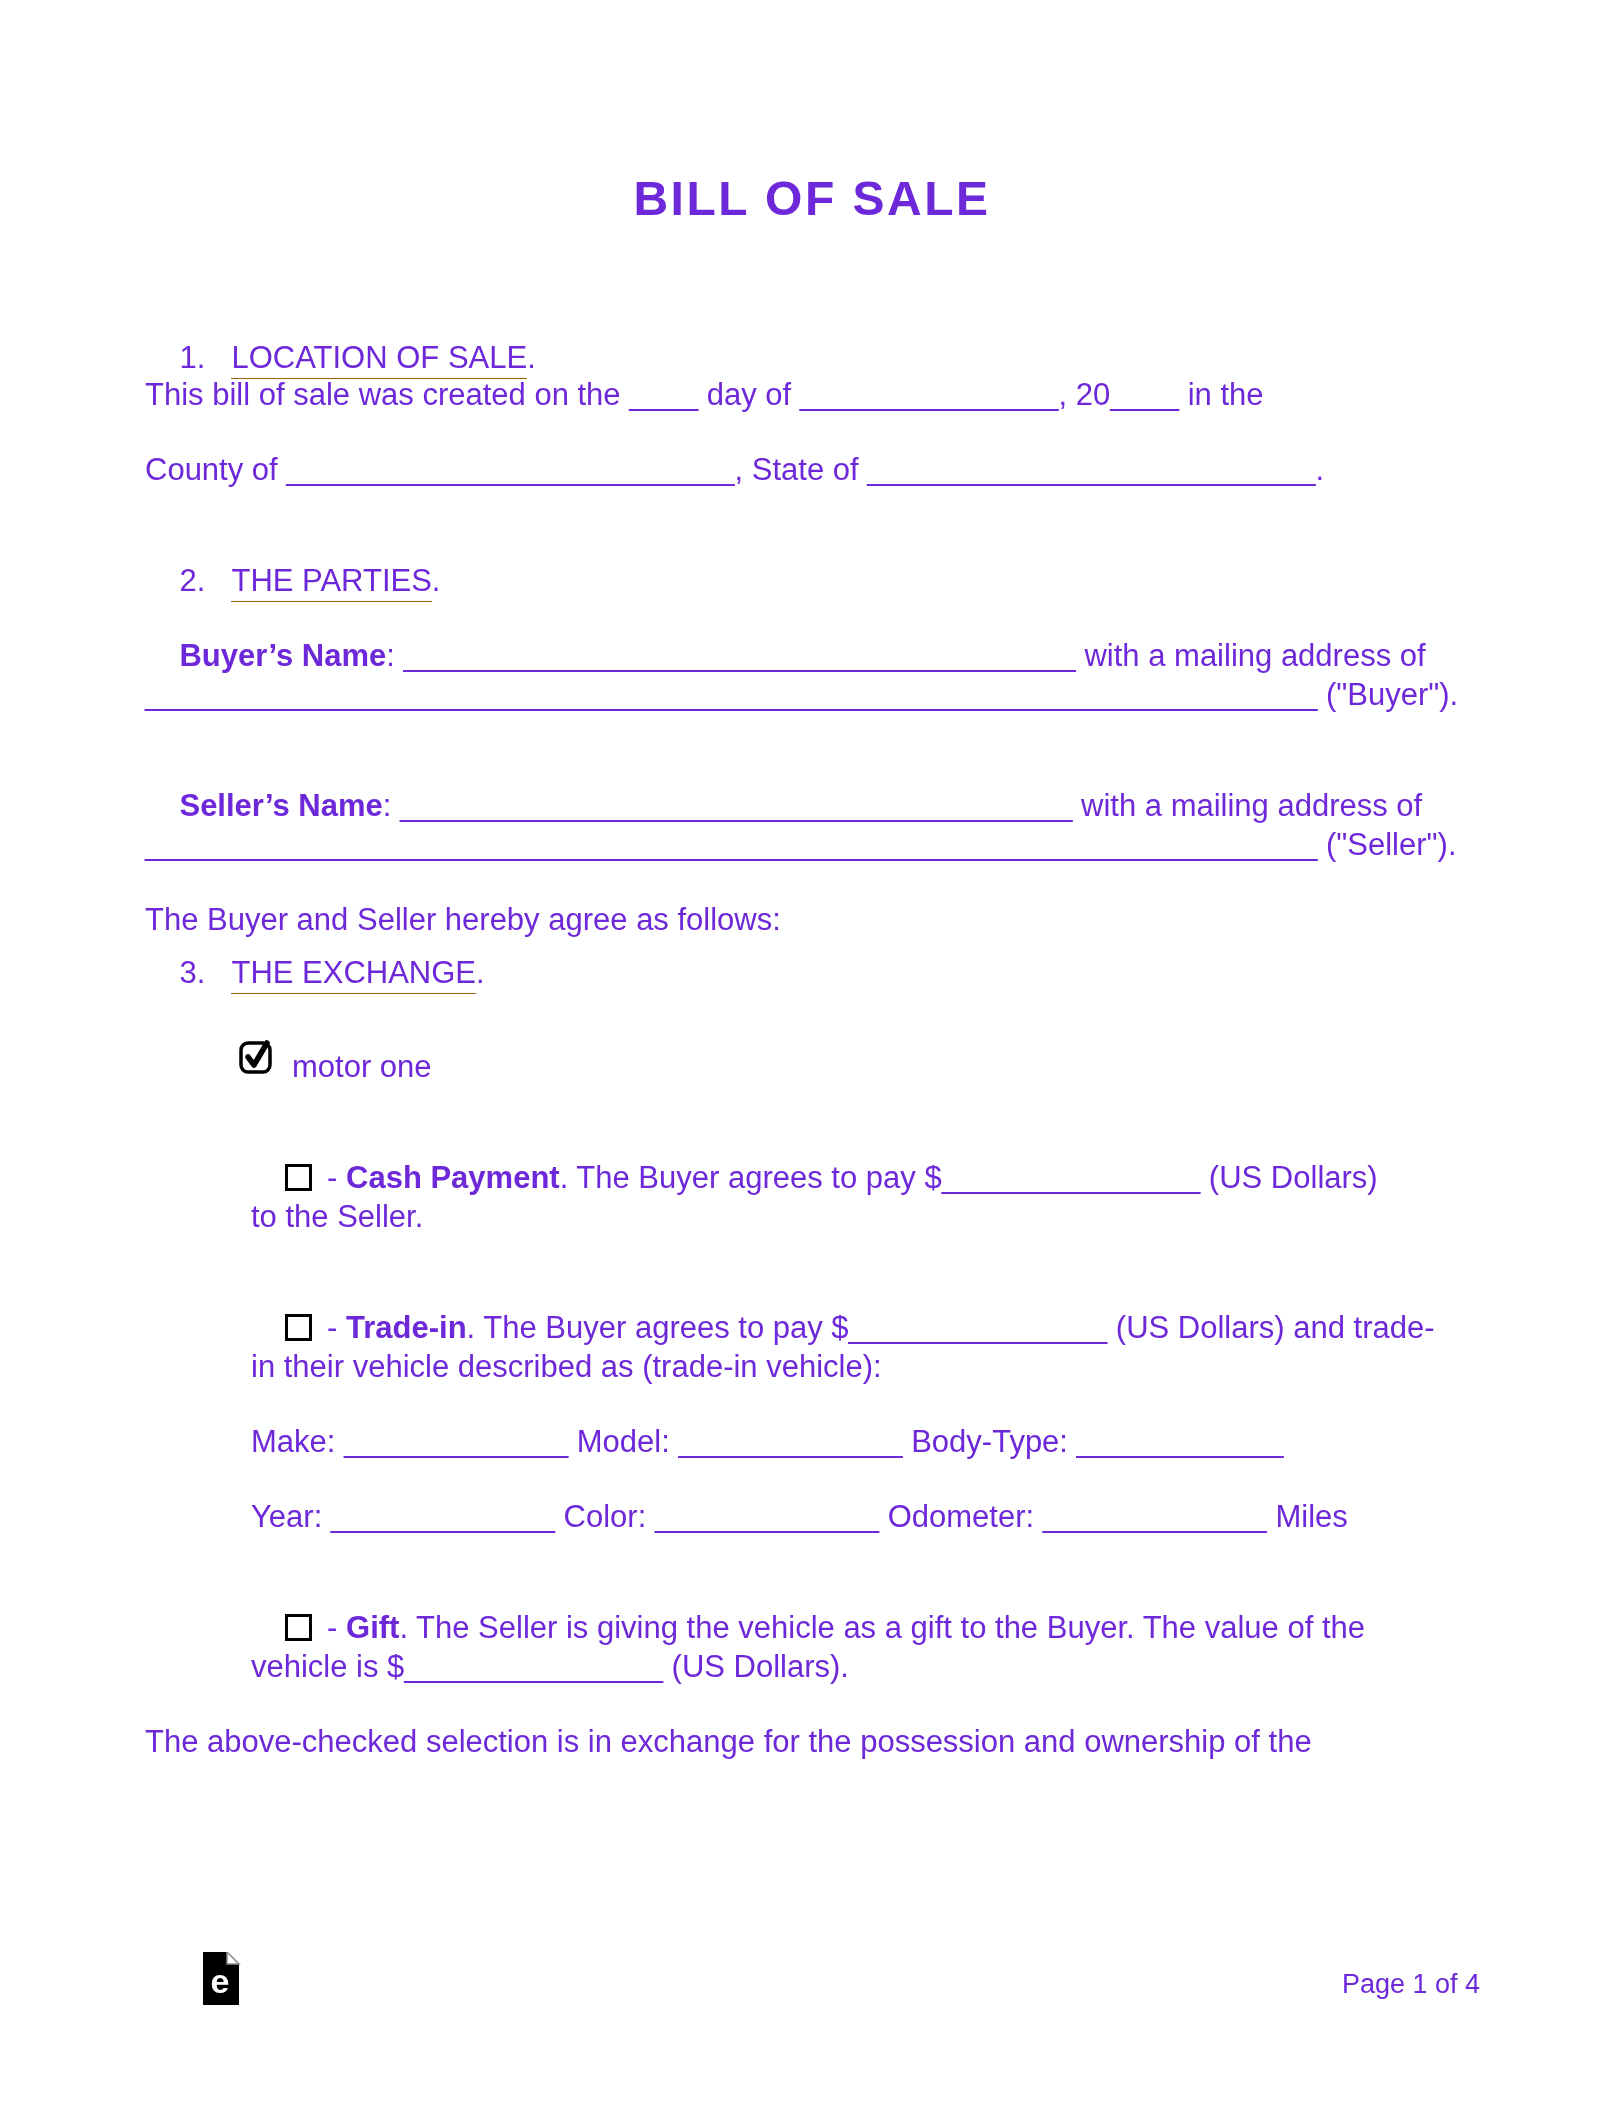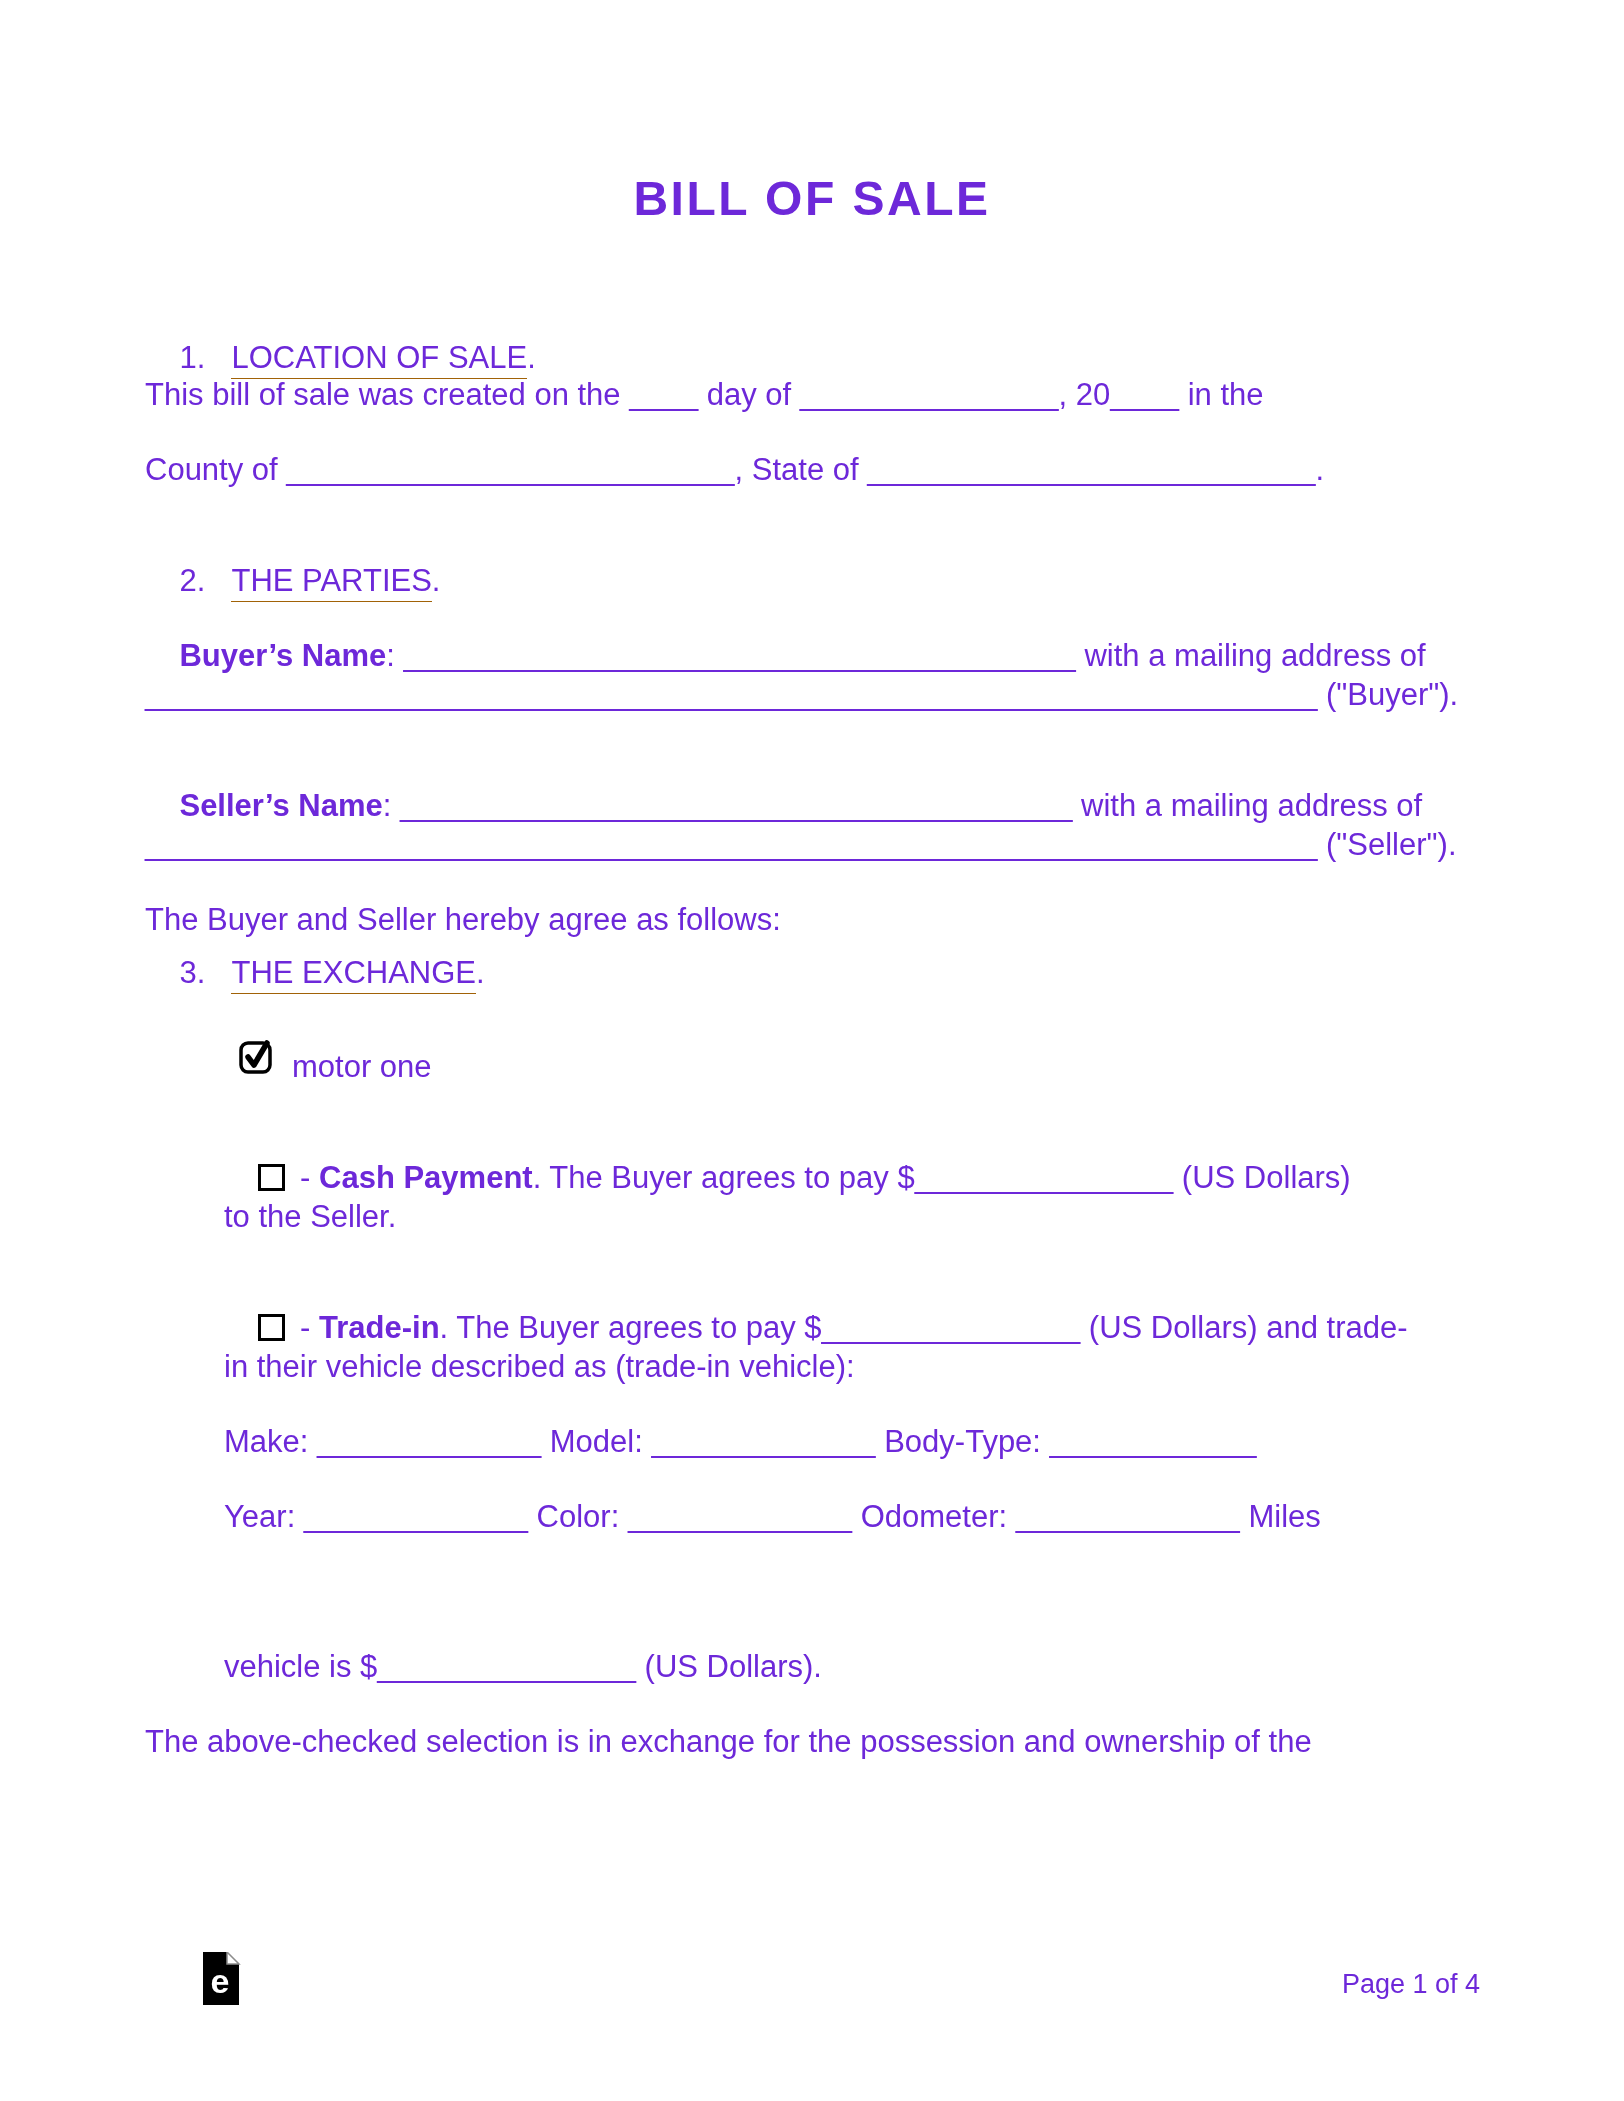--- a/index.html
+++ b/index.html
@@ -13,21 +13,21 @@
     font-size: 31px;
     color: #6d28d9;
     overflow: hidden;
   }
   .line {
     position: absolute;
     left: 145px;
     white-space: pre;
     line-height: 1.15;
   }
-  .indent { left: 224px; }
+  .indent { left: 251px; }
   .b { font-weight: bold; }
   .doc-title {
     position: absolute;
     top: 171px;
     left: 0;
     width: 100%;
     text-align: center;
     font-size: 48px;
     font-weight: bold;
     letter-spacing: 2.5px;
@@ -121,20 +121,23 @@
   </div>
   <div class="line indent" style="top:1199px">to the Seller.</div>
 
   <div class="line indent" style="top:1274px">
     <span class="cbox"></span><span> - </span><span class="b">Trade-in</span><span>. The Buyer agrees to pay $_______________ (US Dollars) and trade-</span>
   </div>
   <div class="line indent" style="top:1349px">in their vehicle described as (trade-in vehicle):</div>
   <div class="line indent" style="top:1424px">Make: _____________ Model: _____________ Body-Type: ____________</div>
   <div class="line indent" style="top:1499px">Year: _____________ Color: _____________ Odometer: _____________ Miles</div>
 
+  <div class="line indent" style="top:1574px">
+    <span class="cbox"></span><span> - </span><span class="b">Gift</span><span>. The Seller is giving the vehicle as a gift to the Buyer. The value of the</span>
+  </div>
   <div class="line indent" style="top:1649px">vehicle is $_______________ (US Dollars).</div>
 
   <div class="line" style="top:1724px">The above-checked selection is in exchange for the possession and ownership of the</div>
 
   <span class="footer-logo">
     <svg width="40" height="53" viewBox="0 0 40 53">
       <path d="M2 0 H26 L38 12 V53 H2 Z" fill="#000000"></path>
       <path d="M26 0 L38 12 H26 Z" fill="#ffffff" stroke="#8c8c8c" stroke-width="1.5"></path>
       <text x="19" y="41" text-anchor="middle" font-family="Liberation Sans, DejaVu Sans, sans-serif" font-size="34" font-weight="bold" fill="#ffffff">e</text>
     </svg>

